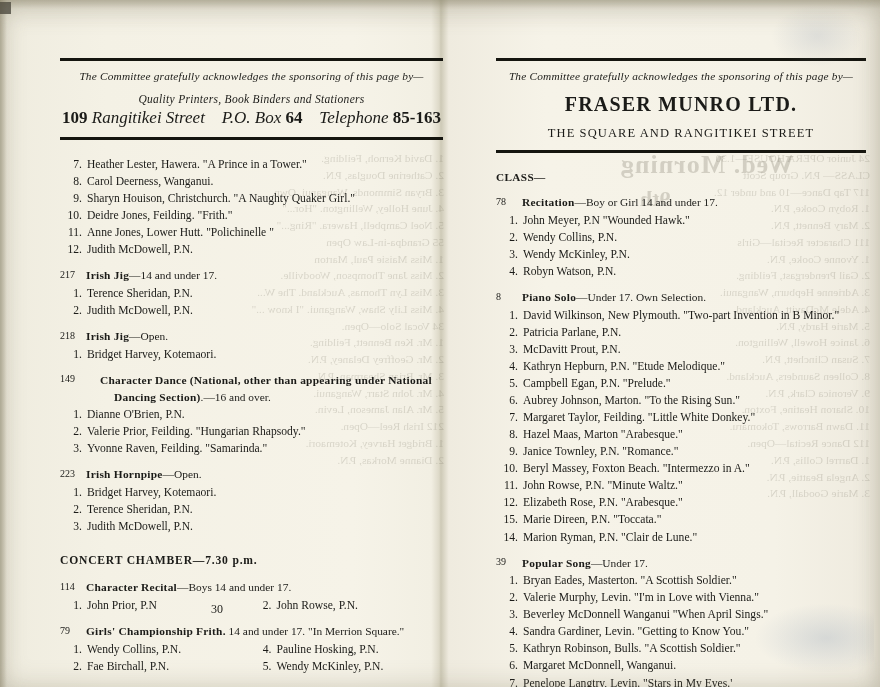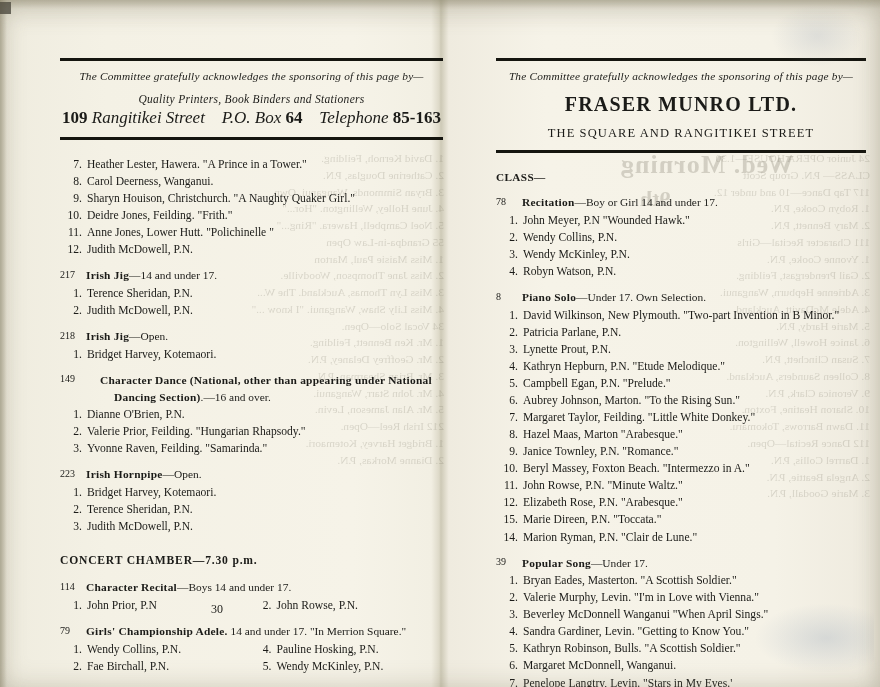--- a/index.html
+++ b/index.html
@@ -236,21 +236,21 @@
               <span class="n">1.</span>
               <span class="t">John Prior, P.N</span>
             </div>
             <div class="half">
               <span class="n">2.</span>
               <span class="t">John Rowse, P.N.</span>
             </div>
           </div>
           <div class="cls">
             <span class="num">79</span>
-            <span class="ttl"><b>Girls' Championship Adele.</b><span> 14 and under 17.   "In Merrion Square."</span></span>
+            <span class="ttl"><b>Girls' Championship Frith.</b><span> 14 and under 17.   "In Merrion Square."</span></span>
           </div>
           <div class="two">
             <div class="half">
               <span class="n">1.</span>
               <span class="t">Wendy Collins, P.N.</span>
             </div>
             <div class="half">
               <span class="n">4.</span>
               <span class="t">Pauline  Hosking,  P.N.</span>
             </div>
@@ -311,21 +311,21 @@
             <div class="ent">
               <span class="n">1.</span>
               <span class="t">David Wilkinson, New Plymouth.   "Two-part Invention in B Minor."</span>
             </div>
             <div class="ent">
               <span class="n">2.</span>
               <span class="t">Patricia  Parlane, P.N.</span>
             </div>
             <div class="ent">
               <span class="n">3.</span>
-              <span class="t">Lynette Prout, P.N.</span>
+              <span class="t">McDavitt Prout, P.N.</span>
             </div>
             <div class="ent">
               <span class="n">4.</span>
               <span class="t">Kathryn Hepburn, P.N.   "Etude  Melodique."</span>
             </div>
             <div class="ent">
               <span class="n">5.</span>
               <span class="t">Campbell Egan, P.N.   "Prelude."</span>
             </div>
             <div class="ent">

